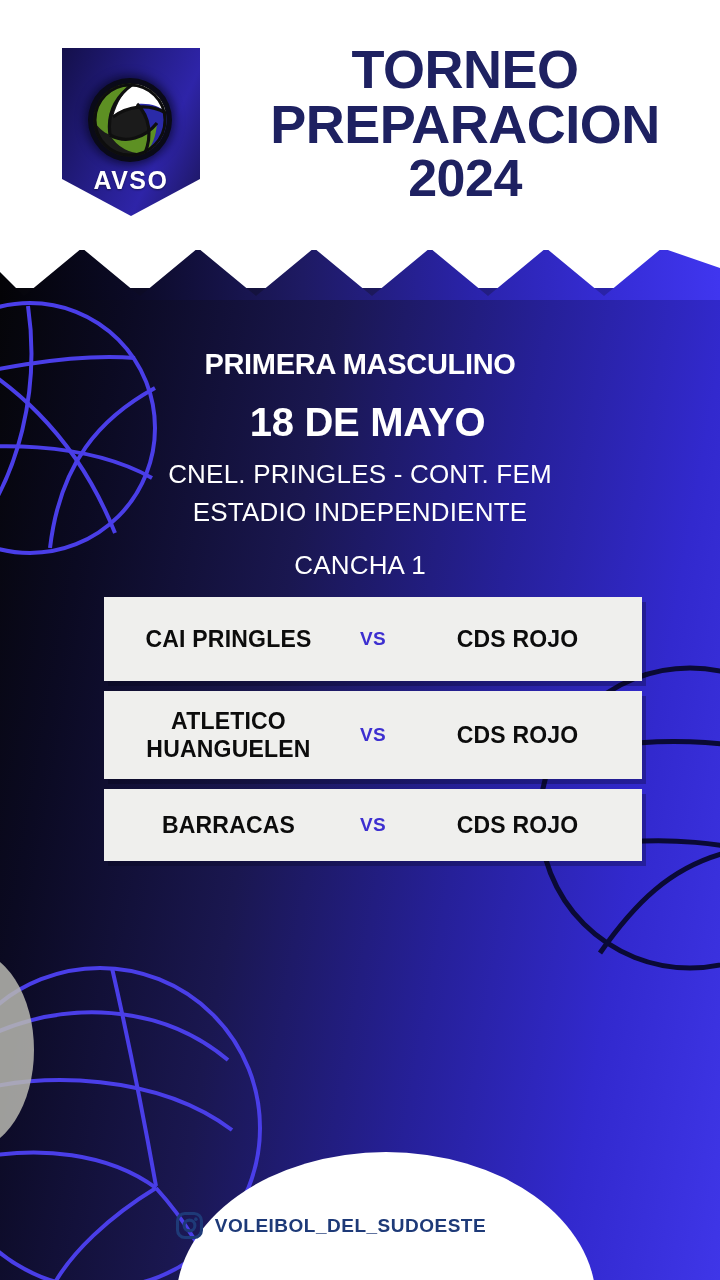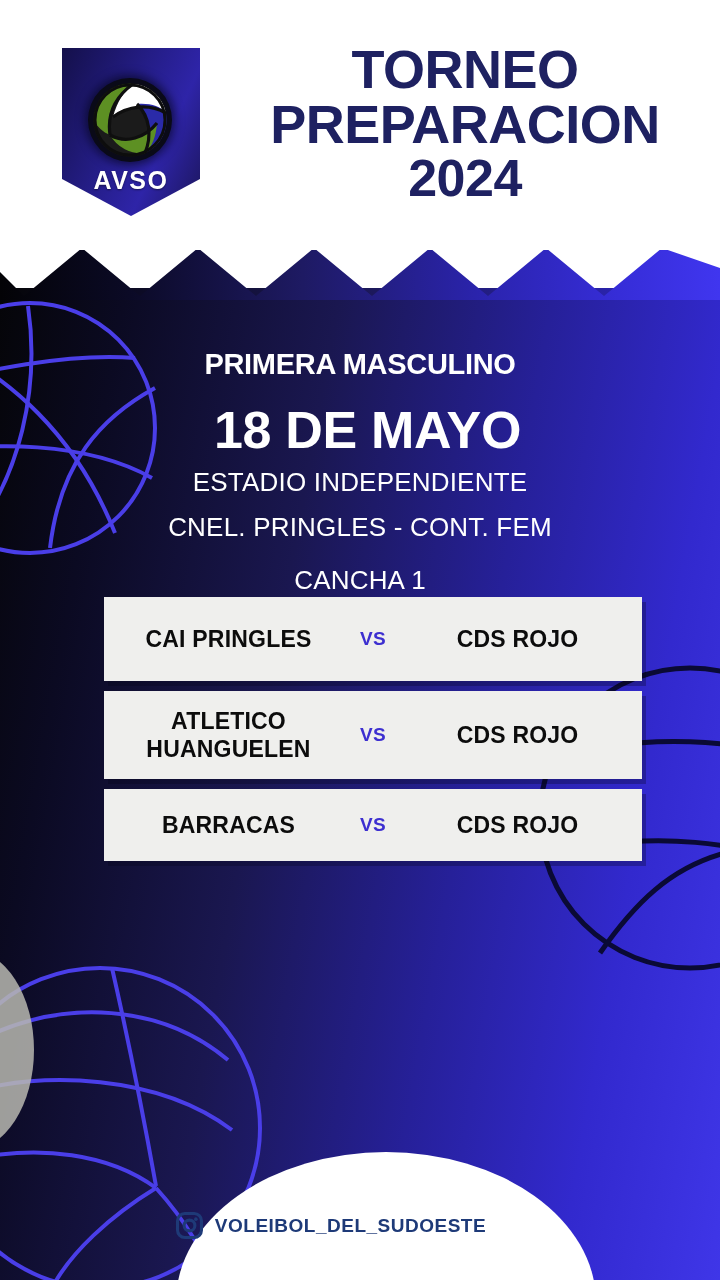--- a/index.html
+++ b/index.html
@@ -119,21 +119,21 @@
     color: #ffffff;
     z-index: 7;
   }
   .cat {
     font-size: 29px;
     font-weight: bold;
     letter-spacing: -0.3px;
     margin: 0;
   }
   .date {
-    font-size: 52px;
+    font-size: 40px;
     font-weight: bold;
     margin: 19px 0 0 15px;
     letter-spacing: -0.3px;
     text-align: center;
   }
   .venue-line {
     font-size: 26px;
     font-weight: 500;
     margin: 14px 0 0 0;
     letter-spacing: 0.2px;
@@ -306,22 +306,22 @@
     <div class="title-block">
       <div class="title-line1">TORNEO</div>
       <div class="title-line2">PREPARACION</div>
       <div class="title-line3">2024</div>
     </div>
   </div>
 
   <div class="info">
     <div class="cat">PRIMERA MASCULINO</div>
     <div class="date">18 DE MAYO</div>
+    <div class="venue-line">CNEL. PRINGLES  -  CONT. FEM</div>
     <div class="venue-line second">ESTADIO INDEPENDIENTE</div>
-    <div class="venue-line">CNEL. PRINGLES  -  CONT. FEM</div>
     <div class="venue-line third">CANCHA 1</div>
   </div>
 
   <div class="cards">
 
     <div class="card c1">
       <div class="team home">CAI PRINGLES</div>
       <div class="vs">VS</div>
       <div class="team away">CDS ROJO</div>
     </div>

